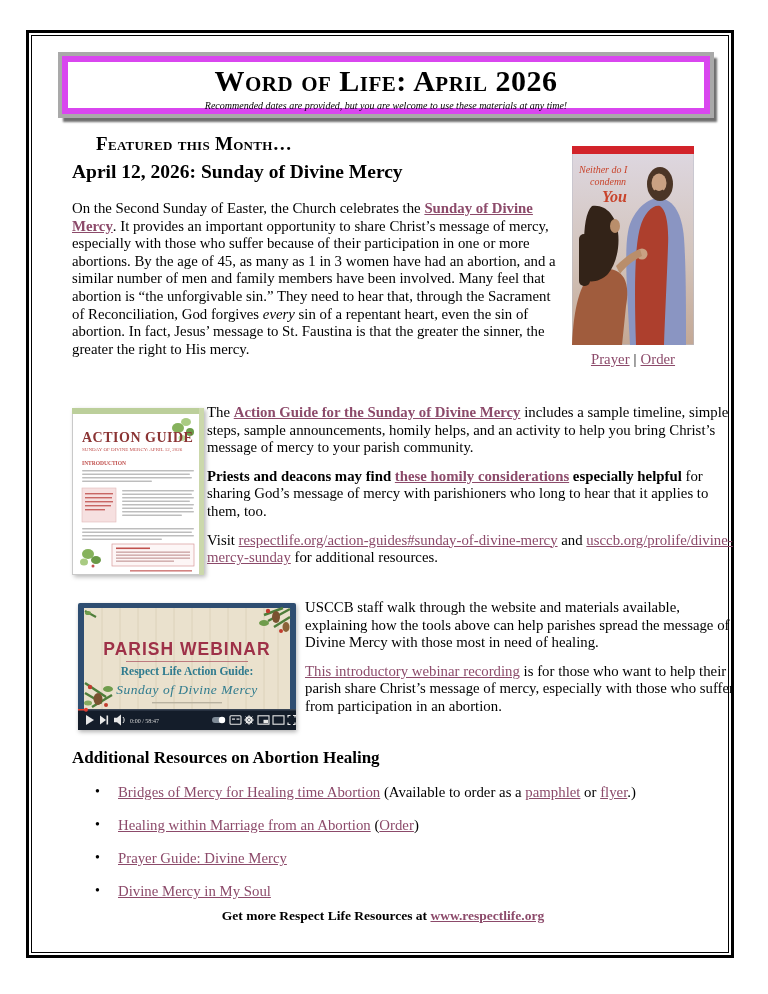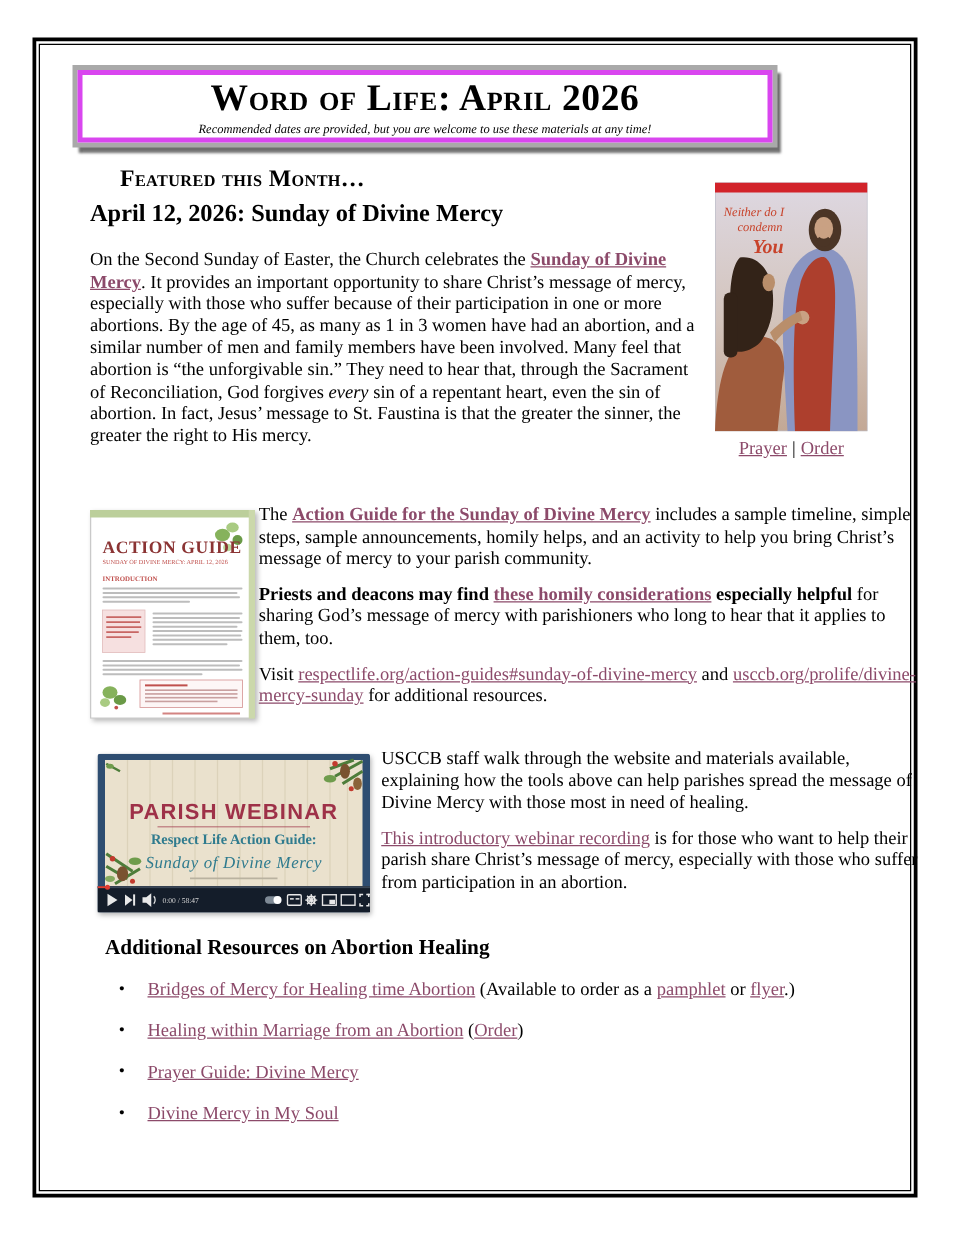--- a/index.html
+++ b/index.html
@@ -4,22 +4,22 @@
 <style>
   html,body{margin:0;padding:0;background:#ffffff;}
   body{width:768px;height:994px;overflow:hidden;position:relative;
        font-family:"Liberation Serif",serif;color:#000;}
   .abs{position:absolute;}
   
   .page-frame{left:26px;top:30px;width:708px;height:928px;border:3px solid #000;
               padding:2px;box-sizing:border-box;}
   .page-frame-inner{width:100%;height:100%;border:1px solid #000;box-sizing:border-box;}
   
-  .header-box{left:62px;top:56px;width:556px;height:58px;box-sizing:border-box;background:#fff;
-              border:4px solid #d946ef;text-align:center;
+  .header-box{left:62px;top:56px;width:648px;height:58px;box-sizing:border-box;background:#fff;
+              border:6px solid #d946ef;text-align:center;
               box-shadow:0 0 0 4px #a9a9a9, 4px 5px 2px 3px #6e6e6e;}
   .header-title{font-size:30px;font-weight:bold;font-variant:small-caps;line-height:32px;
                 margin-top:3px;letter-spacing:.5px;}
   .header-subtitle{font-size:10px;font-style:italic;line-height:17px;}
   
   .featured-label{left:72px;top:133px;font-size:19px;font-weight:bold;font-variant:small-caps;letter-spacing:.3px;margin-left:24px;}
   .date-heading{left:72px;top:161px;font-size:19.5px;font-weight:bold;}
   .intro-para{left:72px;top:200px;width:492px;font-size:14.8px;line-height:17.6px;}
   .mercy-card{left:572px;top:146px;width:122px;height:199px;}
   .prayer-order{left:556px;top:351px;width:154px;text-align:center;font-size:14.8px;}
@@ -27,21 +27,21 @@
   .lnk{color:#8c4a6a;text-decoration:underline;cursor:pointer;}
   .lnk-b{font-weight:bold;}
   .sep{color:#000;padding:0 4px;}
   
   .guide-thumb{left:72px;top:408px;width:132px;height:167px;filter:drop-shadow(2px 2px 2px rgba(0,0,0,.28));}
   .guide-text{left:207px;top:404px;width:532px;font-size:14.8px;line-height:17.6px;}
   .guide-text p,.webinar-text p{margin:0 0 11px 0;}
   .webinar-thumb{left:78px;top:603px;width:218px;height:127px;filter:drop-shadow(1px 2px 2px rgba(0,0,0,.3));}
   .webinar-text{left:305px;top:599px;width:432px;font-size:14.8px;line-height:17.6px;}
   
-  .resources-heading{left:84px;top:748px;font-size:17px;font-weight:bold;}
+  .resources-heading{left:72px;top:748px;font-size:17px;font-weight:bold;}
   .resource-list{left:95px;top:783px;width:628px;font-size:14.8px;}
   .resource-item{display:flex;margin-bottom:15px;line-height:18px;}
   .bullet{width:23px;flex:0 0 23px;font-size:14px;}
   
   .footer{left:26px;top:908px;width:714px;text-align:center;}
   .footer-main{font-size:13.5px;font-weight:bold;}
   .footer-copy{font-size:11.5px;margin-top:3px;}
   svg text{font-family:"Liberation Serif",serif;}
   .sans{font-family:"Liberation Sans",sans-serif;}
 </style>
@@ -268,13 +268,14 @@
     <span class="bullet">•</span>
     <span><a class="lnk">Prayer Guide: Divine Mercy</a></span>
   </div>
   <div class="resource-item">
     <span class="bullet">•</span>
     <span><a class="lnk">Divine Mercy in My Soul</a></span>
   </div>
 </div>
 
 <div class="abs footer">
+  <div class="footer-main"><span>Get more Respect Life Resources at </span><a class="lnk lnk-b">www.respectlife.org</a></div>
 </div>
 
 </body></html>

